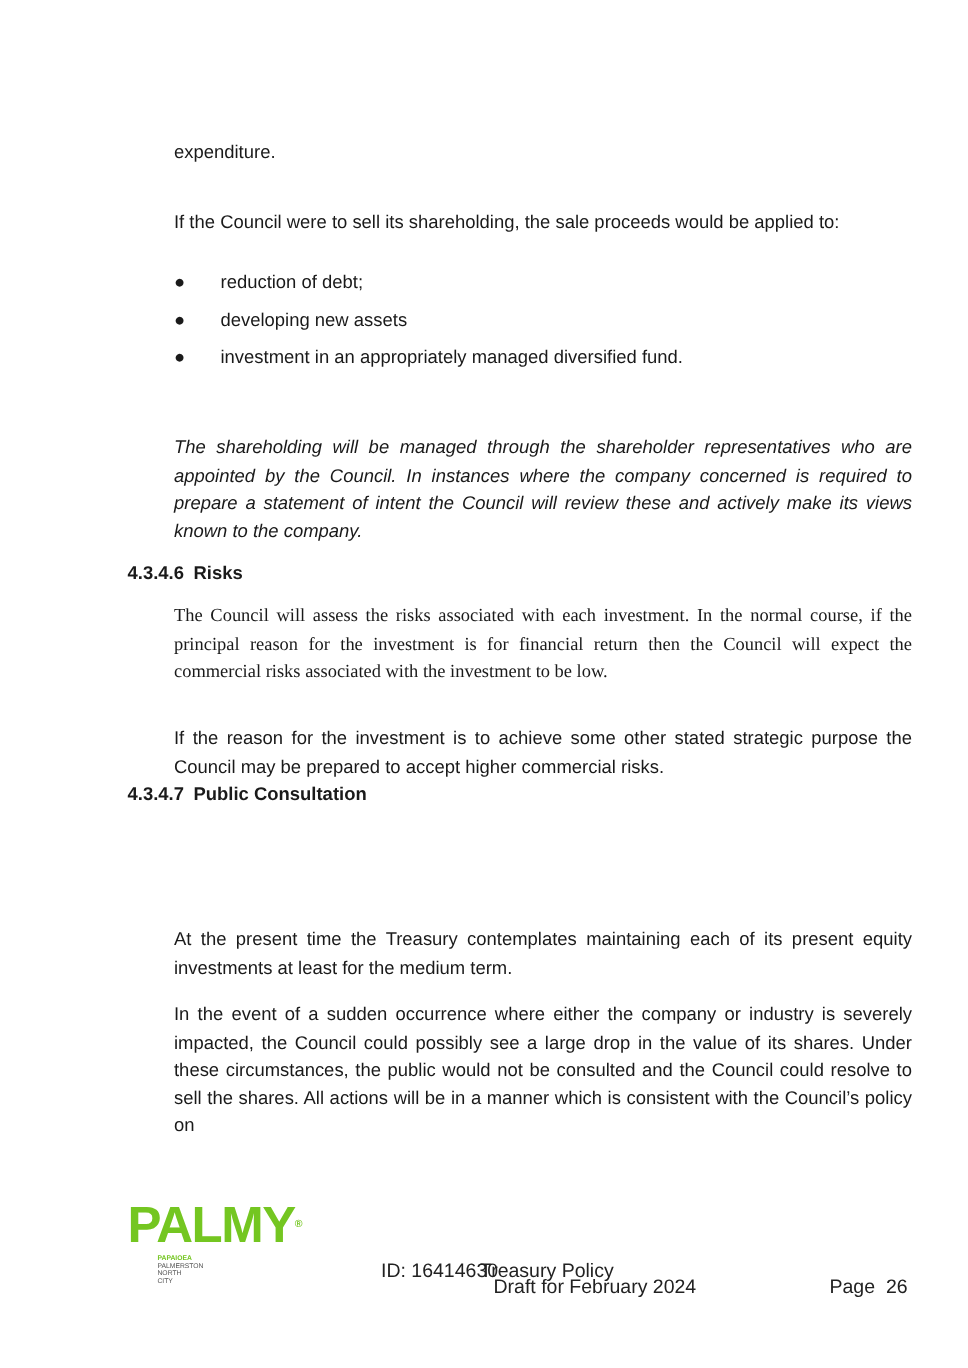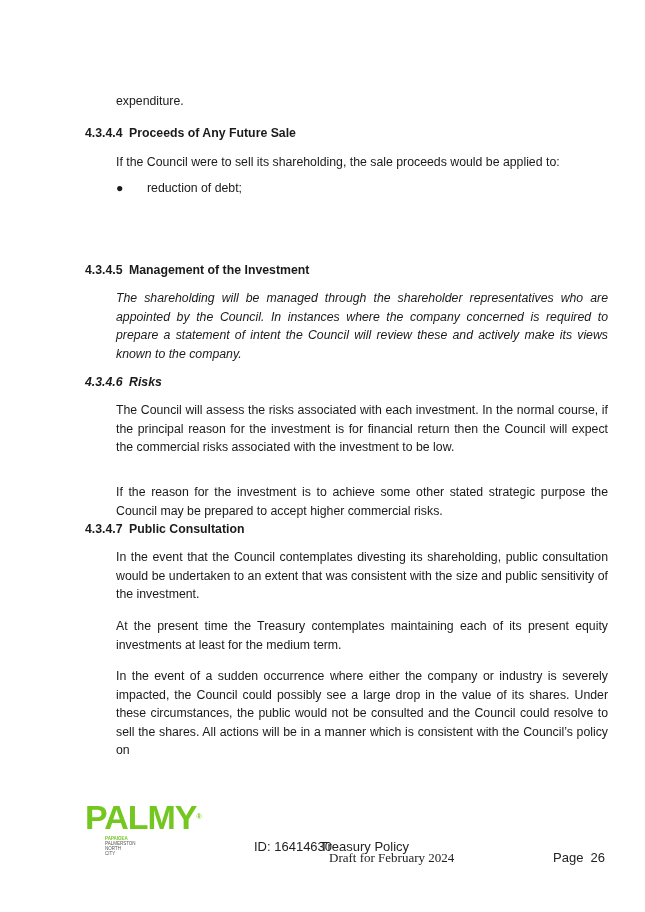--- a/index.html
+++ b/index.html
@@ -20,58 +20,57 @@
   .reg { font-size:7px; color:#74c621; vertical-align:bottom; }
   .foot { position:absolute; font-size:13px; line-height:11px; color:#222; }
 </style>
 </head>
 <body>
 
 <div class="page">
 
   <div class="para" style="top:92px;">expenditure.</div>
 
-  <div class="heading" style="top:125px;">
-    <span class="num">4.3.4.4</span><span>Proceeds of Any Future Sale</span>
-  </div>
-  <div class="para" style="top:153px;">If the Council were to sell its shareholding, the sale proceeds would be applied to:</div>
+  <div class="para" style="top:139px;">If the Council were to sell its shareholding, the sale proceeds would be applied to:</div>
   <div class="bullet" style="top:180px;">
     <span class="dot">●</span><span>reduction of debt;</span>
   </div>
+  <div class="bullet" style="top:205px;">
+    <span class="dot">●</span><span>developing new assets</span>
+  </div>
+  <div class="bullet" style="top:230px;">
+    <span class="dot">●</span><span>investment in an appropriately managed diversified fund.</span>
+  </div>
 
-  <div class="heading" style="top:262px;">
-    <span class="num">4.3.4.5</span><span>Management of the Investment</span>
-  </div>
   <div class="para" style="top:289px;font-style:italic;">The shareholding will be managed through the shareholder representatives who are appointed by the Council.  In instances where the company concerned is required to prepare a statement of intent the Council will review these and actively make its views known to the company.</div>
 
-  <div class="heading" style="top:374px;font-style:italic;">
+  <div class="heading" style="top:374px;">
     <span class="num">4.3.4.6</span><span>Risks</span>
   </div>
-  <div class="para" style="top:401px;">The Council will assess the risks associated with each investment.  In the normal course, if the principal reason for the investment is for financial return then the Council will expect the commercial risks associated with the investment to be low.</div>
+  <div class="para" style="top:401px;font-family:Liberation Serif, serif;">The Council will assess the risks associated with each investment.  In the normal course, if the principal reason for the investment is for financial return then the Council will expect the commercial risks associated with the investment to be low.</div>
   <div class="para" style="top:483px;">If the reason for the investment is to achieve some other stated strategic purpose the Council may be prepared to accept higher commercial risks.</div>
 
   <div class="heading" style="top:521px;">
     <span class="num">4.3.4.7</span><span>Public Consultation</span>
   </div>
-  <div class="para" style="top:548px;">In the event that the Council contemplates divesting its shareholding, public consultation would be undertaken to an extent that was consistent with the size and public sensitivity of the investment.</div>
   <div class="para" style="top:617px;">At the present time the Treasury contemplates maintaining each of its present equity investments at least for the medium term.</div>
   <div class="para last-justify" style="top:667px;">In the event of a sudden occurrence where either the company or industry is severely impacted, the Council could possibly see a large drop in the value of its shares.  Under these circumstances, the public would not be consulted and the Council could resolve to sell the shares. All actions will be in a manner which is consistent with the Council’s policy on</div>
 
   <div class="footer-logo">
     <div class="logo-text">
       <span>PALMY</span><span class="reg">®</span>
     </div>
     <div class="logo-sub">
       <div class="b">PAPAIOEA</div>
       <div>PALMERSTON</div>
       <div>NORTH</div>
       <div>CITY</div>
     </div>
   </div>
 
   <div class="foot" style="left:230px; top:841px;">ID: 16414630</div>
   <div class="foot" style="left:296px; top:841px;">Treasury Policy</div>
-  <div class="foot" style="left:305px; top:852px;font-family:Liberation Serif, serif;">Draft for February 2024</div>
+  <div class="foot" style="left:305px; top:852px;">Draft for February 2024</div>
   <div class="foot" style="left:529px; top:852px;">
     <span>Page</span>&nbsp;&nbsp;<span>26</span>
   </div>
 
 </div>
 
 </body></html>

